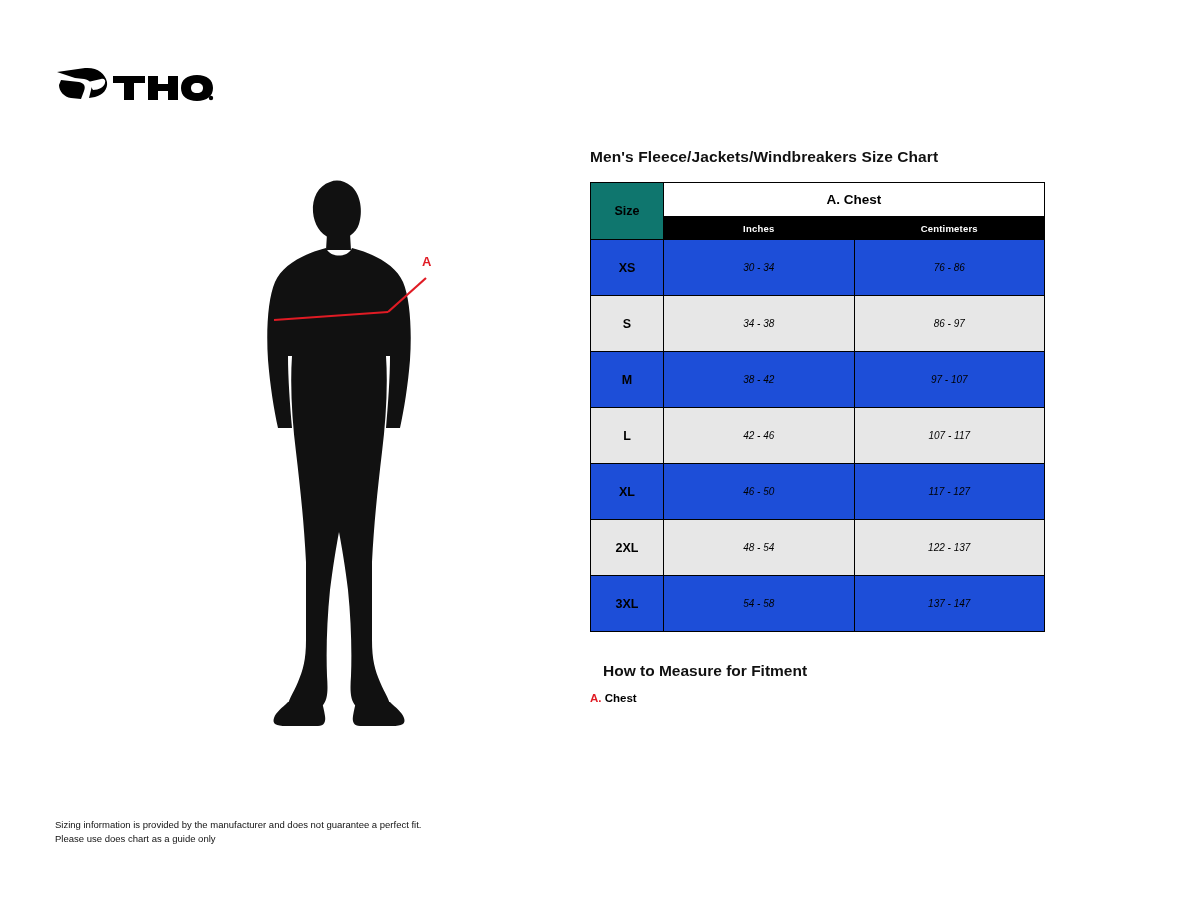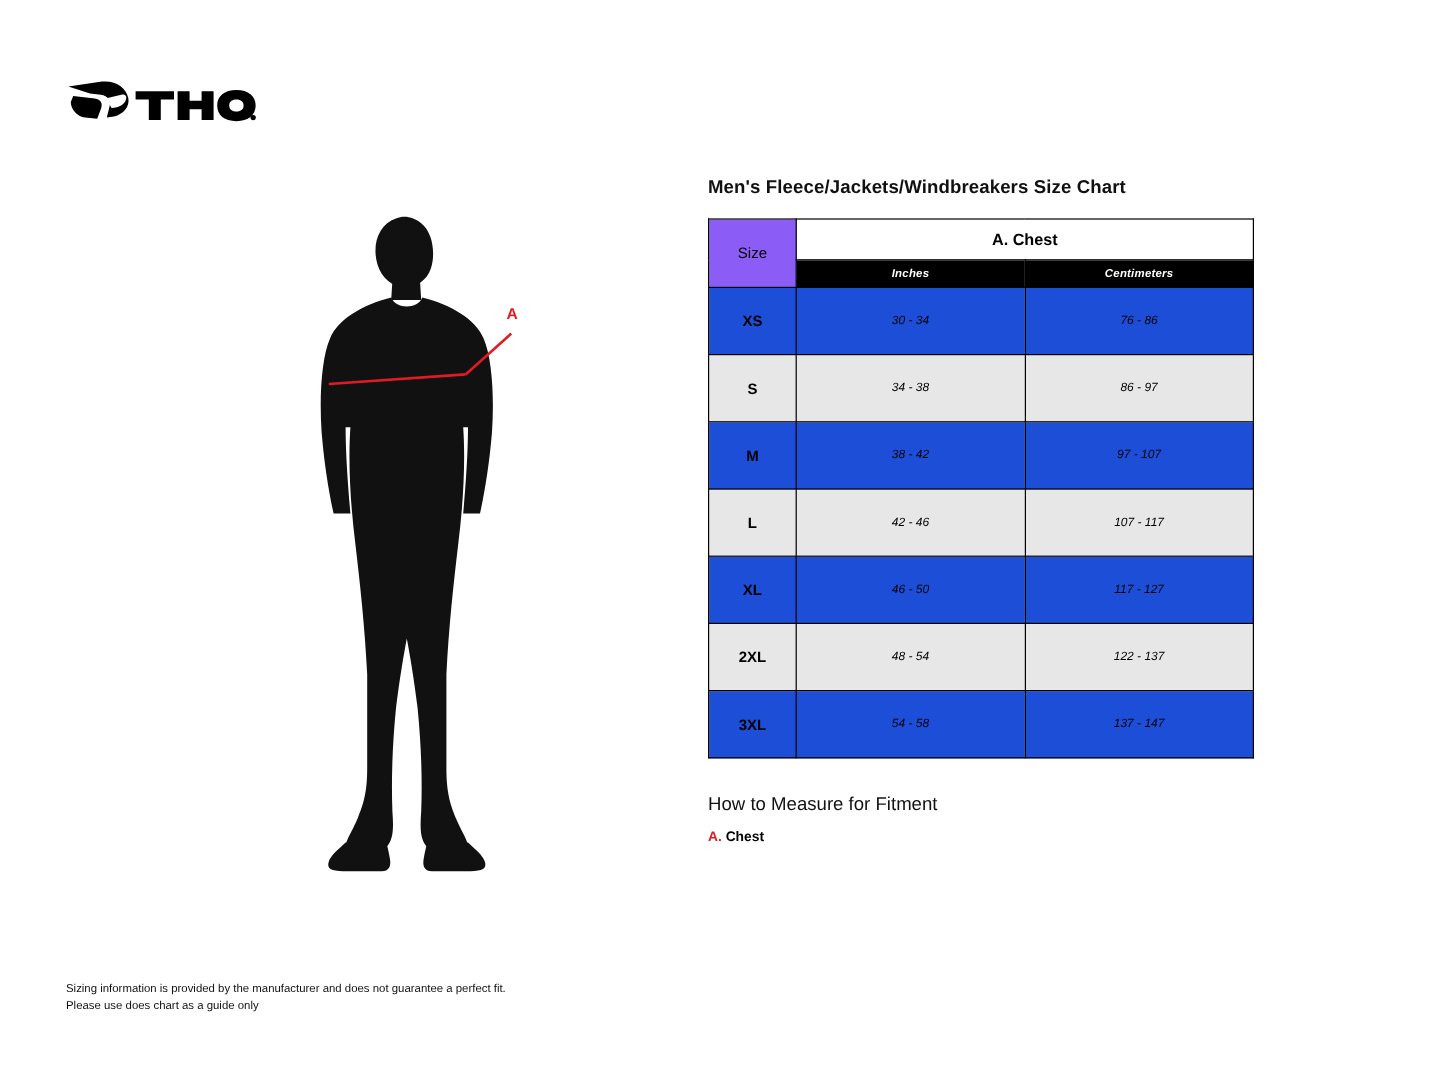--- a/index.html
+++ b/index.html
@@ -58,58 +58,57 @@
     table-layout: fixed;
   }
   table.size-chart td, table.size-chart th {
     border: 1px solid #000;
     text-align: center;
     vertical-align: middle;
   }
   .hdr-size {
     width: 70px;
     font-size: 12.5px;
-    font-weight: normal;
-    background: #8b5cf6;
+    font-weight: bold;
+    background: #0f766e;
     height: 54px;
   }
   .hdr-group {
     font-size: 13.5px;
     font-weight: bold;
     background: #ffffff;
     height: 27px;
   }
   .sub-hdr {
     background: #000000;
     color: #ffffff;
     font-size: 9.5px;
     font-weight: bold;
     height: 17px;
     letter-spacing: 0.2px;
-    font-style: italic;
   }
   .size-cell {
     font-size: 12.5px;
     font-weight: bold;
     height: 53px;
   }
   .val-cell {
     font-size: 10px;
     height: 53px;
     font-weight: normal;
     font-style: italic;
   }
   tr.alt td { background: #e7e7e7; }
   tr.plain td { background: #1d4ed8; }
 
   
   .measure-title {
     font-size: 15.5px;
-    font-weight: normal;
-    margin: 30px 0 12px 0;
+    font-weight: bold;
+    margin: 30px 0 12px 13px;
     color: #111;
   }
   .measure-item-label {
     font-size: 11.5px;
     font-weight: bold;
     margin-bottom: 3px;
   }
   .measure-item-label .letter { color: #e01b24; }
   .measure-item-desc {
     font-size: 11.5px;

